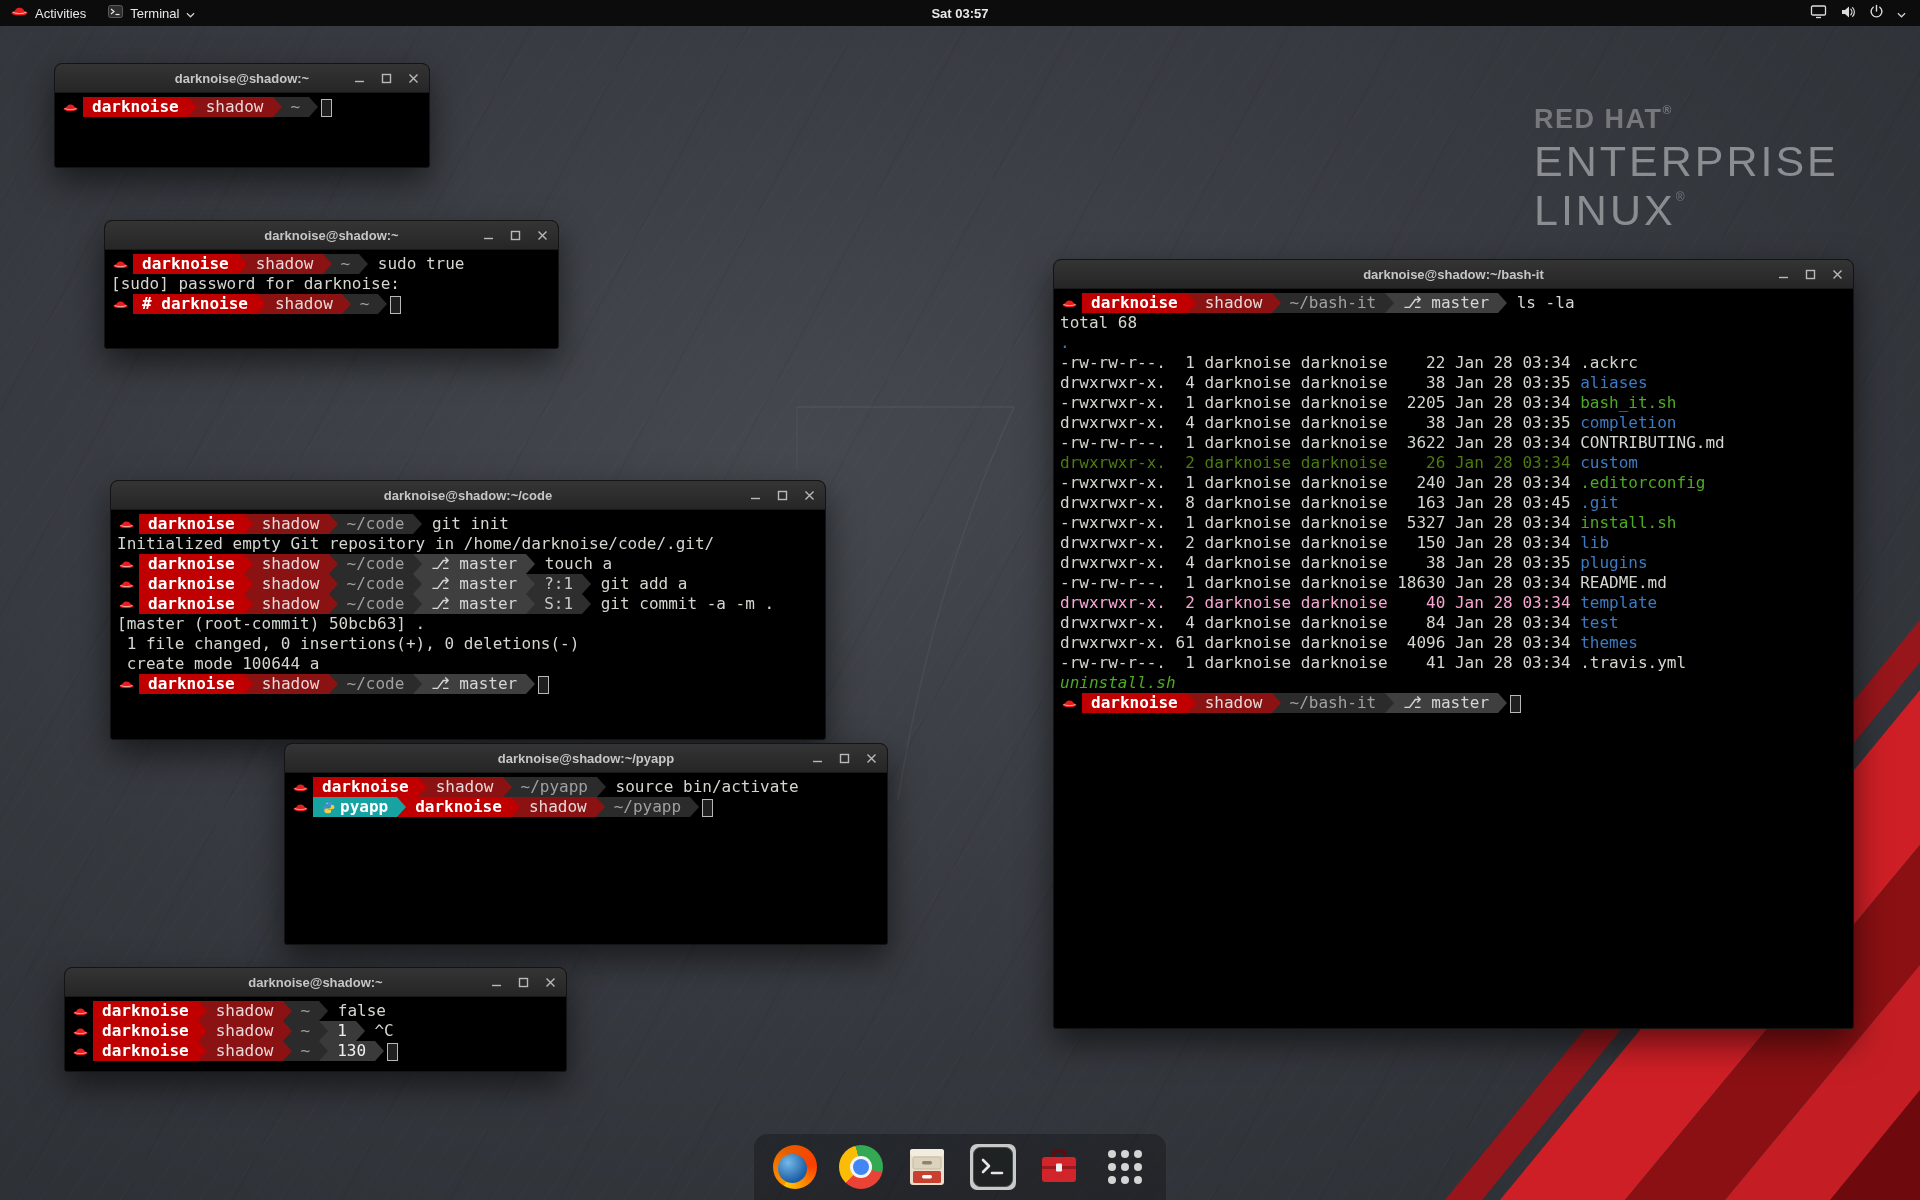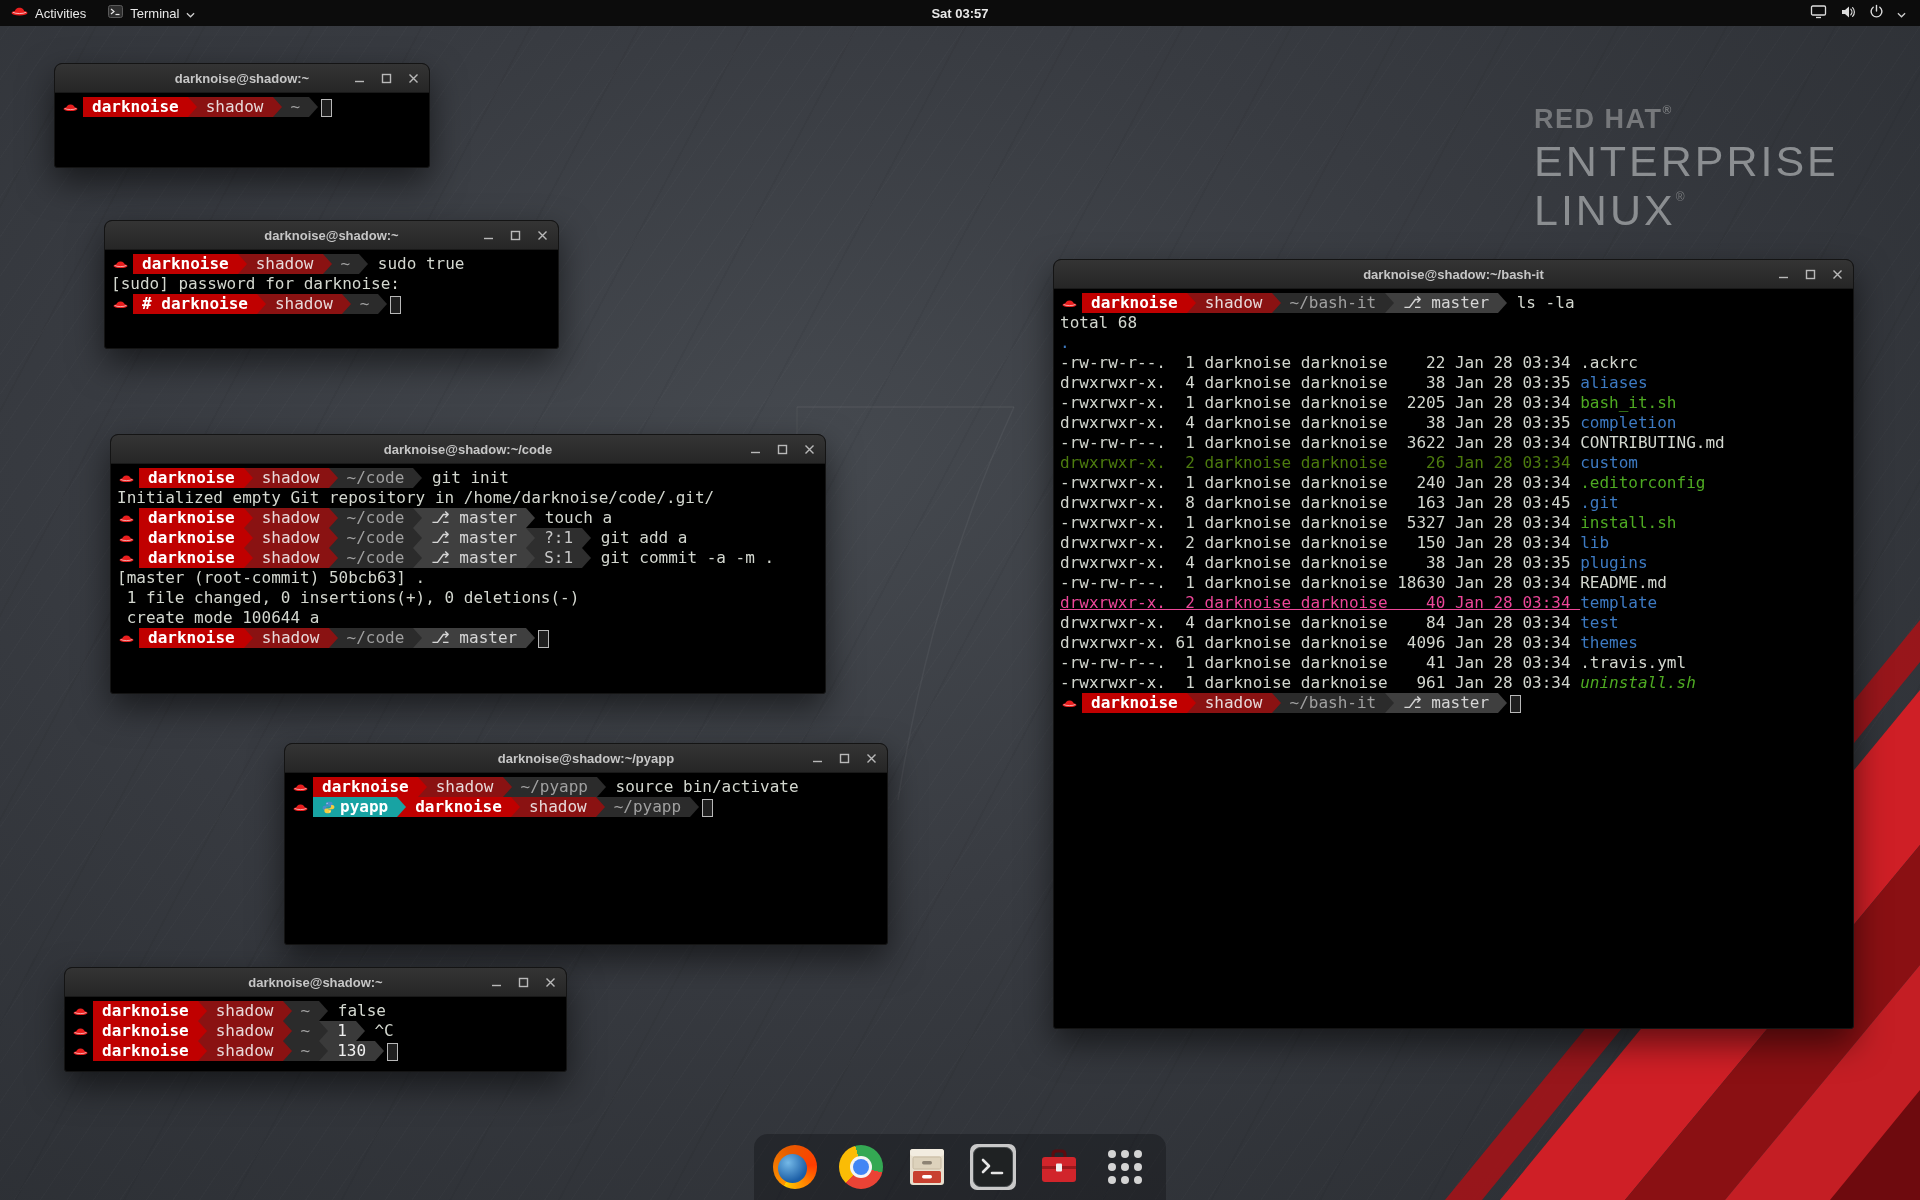--- a/index.html
+++ b/index.html
@@ -45,21 +45,21 @@
   .seg{padding:0 9px;display:inline-block;flex:0 0 auto}
   .psep{width:0;height:0;border-top:10px solid transparent;border-bottom:10px solid transparent;
     border-left:9px solid #000;flex:0 0 auto}
   .hat{display:flex;align-items:center;padding:0 5px 0 2px;flex:0 0 auto}
   .pyic{display:inline-block;vertical-align:-2px;margin-right:5px}
   .cursor{width:9px;height:16px;margin:2px 0 0 3px;border:1px solid #b8b8b8;
     background:rgba(255,255,255,0.12);flex:0 0 auto}
   .ttext{white-space:pre;flex:0 0 auto}
   #w0{left:54px;top:63px;width:374px;height:103px}
   #w1{left:104px;top:220px;width:453px;height:127px}
-  #w2{left:110px;top:434px;width:714px;height:258px}
+  #w2{left:110px;top:480px;width:714px;height:258px}
   #w3{left:284px;top:743px;width:602px;height:200px}
   #w4{left:64px;top:967px;width:501px;height:103px}
   #w5{left:1053px;top:259px;width:799px;height:768px}
   
   .dock{position:absolute;left:50%;bottom:0;transform:translateX(-50%);height:66px;z-index:40;
     display:flex;align-items:center;gap:20px;padding:0 18px;
     background:rgba(10,10,12,0.32);border-radius:14px 14px 0 0}
   .dock-icon{width:46px;height:46px;display:flex;align-items:center;justify-content:center}
   .dock-icon.active{background:#c9c9c9;border-radius:7px}
   .fx{width:44px;height:44px;border-radius:50%;position:relative;overflow:hidden;
@@ -370,25 +370,25 @@
       <div class="tline"><span class="ttext" style="color: rgb(211, 215, 207);">-rwxrwxr-x.  1 darknoise darknoise  2205 Jan 28 03:34 </span><span class="ttext" style="color: rgb(78, 170, 34);">bash_it.sh</span></div>
       <div class="tline"><span class="ttext" style="color: rgb(211, 215, 207);">drwxrwxr-x.  4 darknoise darknoise    38 Jan 28 03:35 </span><span class="ttext" style="color: rgb(61, 122, 194);">completion</span></div>
       <div class="tline"><span class="ttext" style="color: rgb(211, 215, 207);">-rw-rw-r--.  1 darknoise darknoise  3622 Jan 28 03:34 </span><span class="ttext" style="color: rgb(211, 215, 207);">CONTRIBUTING.md</span></div>
       <div class="tline"><span class="ttext" style="color: #4d7c0f;">drwxrwxr-x.  2 darknoise darknoise    26 Jan 28 03:34 </span><span class="ttext" style="color: rgb(61, 122, 194);">custom</span></div>
       <div class="tline"><span class="ttext" style="color: rgb(211, 215, 207);">-rwxrwxr-x.  1 darknoise darknoise   240 Jan 28 03:34 </span><span class="ttext" style="color: rgb(78, 170, 34);">.editorconfig</span></div>
       <div class="tline"><span class="ttext" style="color: rgb(211, 215, 207);">drwxrwxr-x.  8 darknoise darknoise   163 Jan 28 03:45 </span><span class="ttext" style="color: rgb(61, 122, 194);">.git</span></div>
       <div class="tline"><span class="ttext" style="color: rgb(211, 215, 207);">-rwxrwxr-x.  1 darknoise darknoise  5327 Jan 28 03:34 </span><span class="ttext" style="color: rgb(78, 170, 34);">install.sh</span></div>
       <div class="tline"><span class="ttext" style="color: rgb(211, 215, 207);">drwxrwxr-x.  2 darknoise darknoise   150 Jan 28 03:34 </span><span class="ttext" style="color: rgb(61, 122, 194);">lib</span></div>
       <div class="tline"><span class="ttext" style="color: rgb(211, 215, 207);">drwxrwxr-x.  4 darknoise darknoise    38 Jan 28 03:35 </span><span class="ttext" style="color: rgb(61, 122, 194);">plugins</span></div>
       <div class="tline"><span class="ttext" style="color: rgb(211, 215, 207);">-rw-rw-r--.  1 darknoise darknoise 18630 Jan 28 03:34 </span><span class="ttext" style="color: rgb(211, 215, 207);">README.md</span></div>
-      <div class="tline"><span class="ttext" style="color: #ec4899; text-decoration: underline;">drwxrwxr-x.  2 darknoise darknoise    40 Jan 28 03:34 </span><span class="ttext" style="color: rgb(61, 122, 194);">template</span></div>
+      <div class="tline"><span class="ttext" style="color: #f9a8d4;">drwxrwxr-x.  2 darknoise darknoise    40 Jan 28 03:34 </span><span class="ttext" style="color: rgb(61, 122, 194);">template</span></div>
       <div class="tline"><span class="ttext" style="color: rgb(211, 215, 207);">drwxrwxr-x.  4 darknoise darknoise    84 Jan 28 03:34 </span><span class="ttext" style="color: rgb(61, 122, 194);">test</span></div>
       <div class="tline"><span class="ttext" style="color: rgb(211, 215, 207);">drwxrwxr-x. 61 darknoise darknoise  4096 Jan 28 03:34 </span><span class="ttext" style="color: rgb(61, 122, 194);">themes</span></div>
       <div class="tline"><span class="ttext" style="color: rgb(211, 215, 207);">-rw-rw-r--.  1 darknoise darknoise    41 Jan 28 03:34 </span><span class="ttext" style="color: rgb(211, 215, 207);">.travis.yml</span></div>
-      <div class="tline"><span class="ttext" style="color: rgb(211, 215, 207);">-rwxrwxr-x.  1 darknoise darknoise   961 Jan 28 03:34 </span><span class="ttext" style="color: rgb(78, 170, 34); font-style: italic;">uninstall.sh</span></div>
+      <div class="tline"><span class="ttext" style="color: rgb(78, 170, 34); font-style: italic;">uninstall.sh</span></div>
       <div class="tline"><span class="hat"><svg width="15" height="11" viewBox="0 0 15 11">
             <path d="M3 6.6C3 4.1 5 2.4 7.5 2.4S12 4.1 12 6.6Z" fill="#e81e1e"></path>
             <ellipse cx="7.5" cy="7" rx="7" ry="2.1" fill="#e81e1e"></ellipse>
             <path d="M1.6 6.4C3.8 8 11.2 8 13.4 6.4" stroke="#fff" stroke-width=".7" fill="none" opacity=".85"></path>
           </svg></span><span class="seg" style="background: rgb(192, 0, 0); color: rgb(255, 255, 255); font-weight: bold;">darknoise</span><span class="psep" style="border-left-color: rgb(192, 0, 0); background: rgb(138, 18, 18);"></span><span class="seg" style="background: rgb(138, 18, 18); color: rgb(232, 218, 218);">shadow</span><span class="psep" style="border-left-color: rgb(138, 18, 18); background: rgb(43, 43, 43);"></span><span class="seg" style="background: rgb(43, 43, 43); color: rgb(160, 160, 160);">~/bash-it</span><span class="psep" style="border-left-color: rgb(43, 43, 43); background: rgb(63, 63, 63);"></span><span class="seg" style="background: rgb(63, 63, 63); color: rgb(214, 214, 214);">⎇ master</span><span class="psep" style="border-left-color: rgb(63, 63, 63); background: transparent;"></span><span class="cursor" style="border-color: rgb(184, 184, 184);"></span></div>
     </div>
 </div>
 
 <div class="dock">
   <div class="dock-icon">

